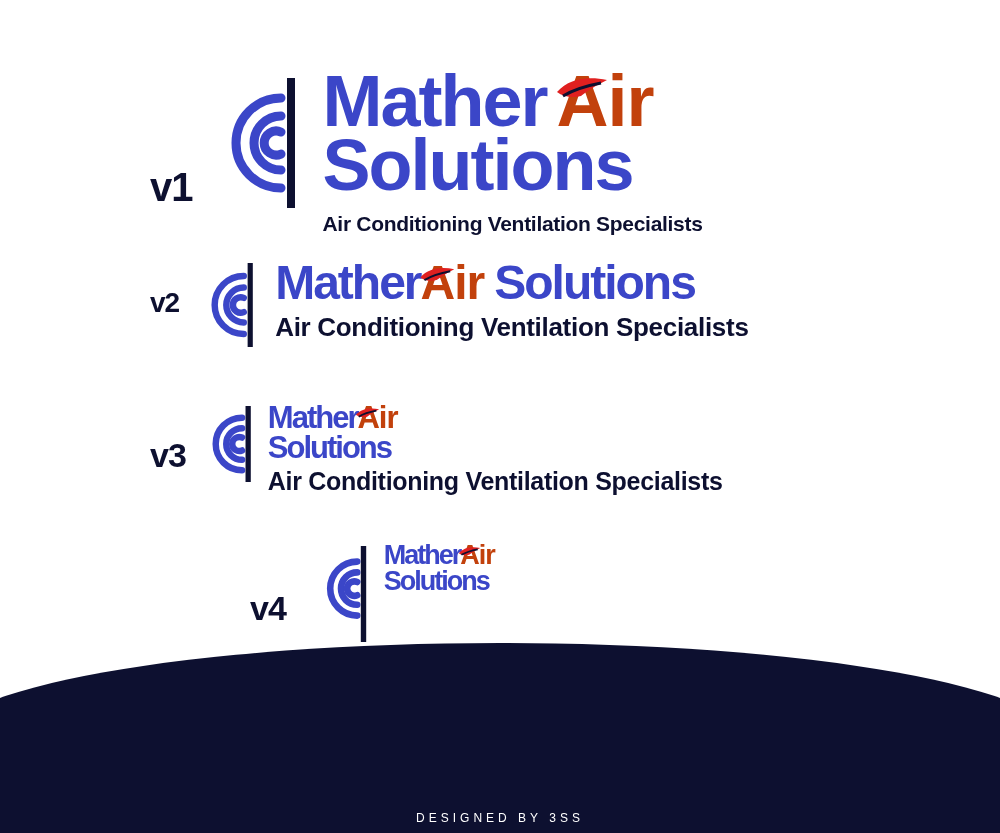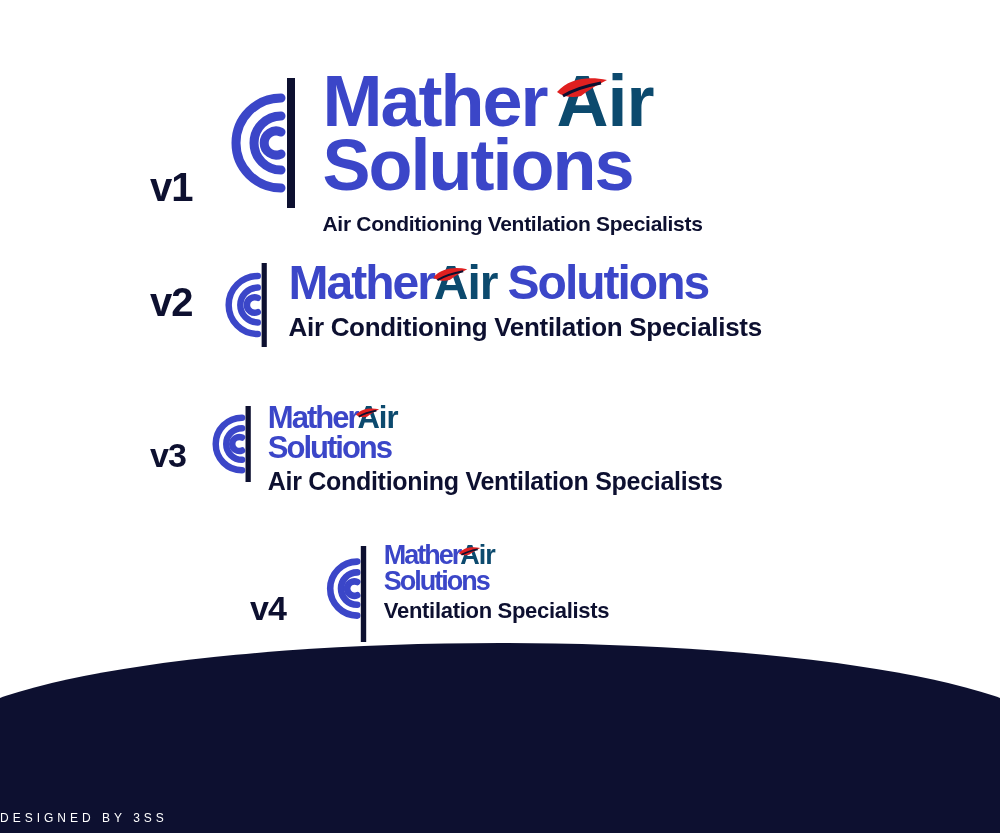--- a/index.html
+++ b/index.html
@@ -24,21 +24,21 @@
     height: 230px;
     background: #0d1030;
     border-top-left-radius: 50% 100px;
     border-top-right-radius: 50% 100px;
   }
   .footer-credit {
     position: absolute;
     bottom: 8px;
     left: 0;
     width: 100%;
-    text-align: left;
+    text-align: center;
     color: #ffffff;
     font-size: 12px;
     letter-spacing: 4px;
     font-family: "Liberation Sans", sans-serif;
   }
 
   
   .variant-row {
     position: absolute;
     display: flex;
@@ -69,21 +69,21 @@
     align-items: baseline;
     white-space: nowrap;
   }
   .word-mather, .word-solutions {
     color: #3b46c8;
     font-weight: bold;
     font-family: "Liberation Sans", sans-serif;
     letter-spacing: -2px;
   }
   .word-air {
-    color: #0c4a6e;
+    color: #c2410c;
     font-weight: bold;
     font-family: "Liberation Sans", sans-serif;
     letter-spacing: -1px;
     position: relative;
   }
   .tagline {
     color: #0d1030;
     font-weight: bold;
     font-family: "Liberation Sans", sans-serif;
     white-space: nowrap;
@@ -102,21 +102,21 @@
   #row-v1 .variant-label { font-size: 40px; margin-right: 30px; margin-top: 78px; }
   #row-v1 .swirl { margin-top: 18px; }
   #row-v1 .word-mather { font-size: 72px; }
   #row-v1 .word-air { font-size: 72px; margin-left: 10px; }
   #row-v1 .word-solutions { font-size: 72px; }
   #row-v1 .tagline { font-size: 21px; margin-top: 6px; }
   #row-v1 .text-col { margin-left: 8px; }
 
   
   #row-v2 { left: 150px; top: 255px; }
-  #row-v2 .variant-label { font-size: 40px; margin-right: 26px; margin-top: 3px; }
+  #row-v2 .variant-label { font-size: 28px; margin-right: 26px; margin-top: 3px; }
   #row-v2 .swirl { margin-top: 8px; }
   #row-v2 .word-mather { font-size: 48px; }
   #row-v2 .word-air { font-size: 48px; }
   #row-v2 .word-solutions { font-size: 48px; margin-left: 10px; }
   #row-v2 .tagline { font-size: 26px; margin-top: 2px; }
   #row-v2 .text-col { margin-left: 8px; }
 
   
   #row-v3 { left: 150px; top: 400px; }
   #row-v3 .variant-label { font-size: 34px; margin-right: 22px; margin-top: 14px; }
@@ -262,19 +262,18 @@
               <path d="M2 18 C14 4 34 2 52 6 C40 12 34 16 26 22 C18 24 8 23 2 18 Z" fill="#e02020"></path>
               <path d="M8 22 C18 16 30 12 46 9" stroke="#0d1030" stroke-width="4" fill="none"></path>
             </svg>
           </span>
           <span>Air</span>
         </span>
       </div>
       <div class="brand-line" style="margin-top:-5px;">
         <span class="word-solutions">Solutions</span>
       </div>
-      <div class="tagline">Ventilation Specialists</div>
     </div>
   </div>
 </div>
 
 <div class="footer-band"></div>
 <div class="footer-credit">DESIGNED BY 3SS</div>
 
 </body></html>

